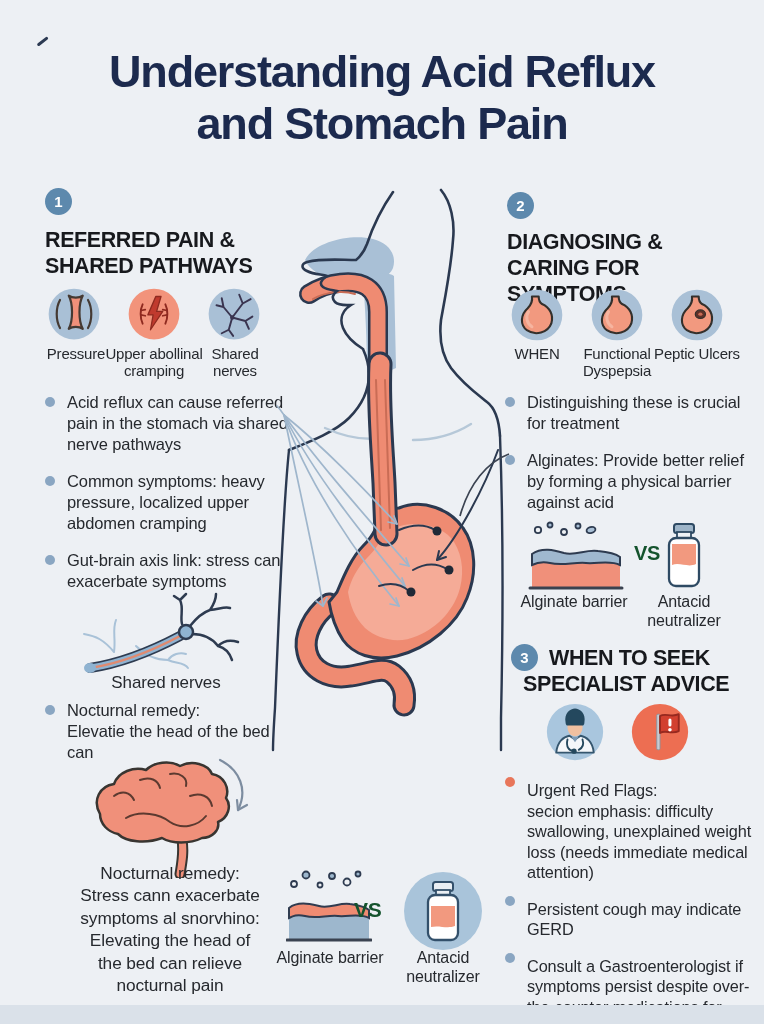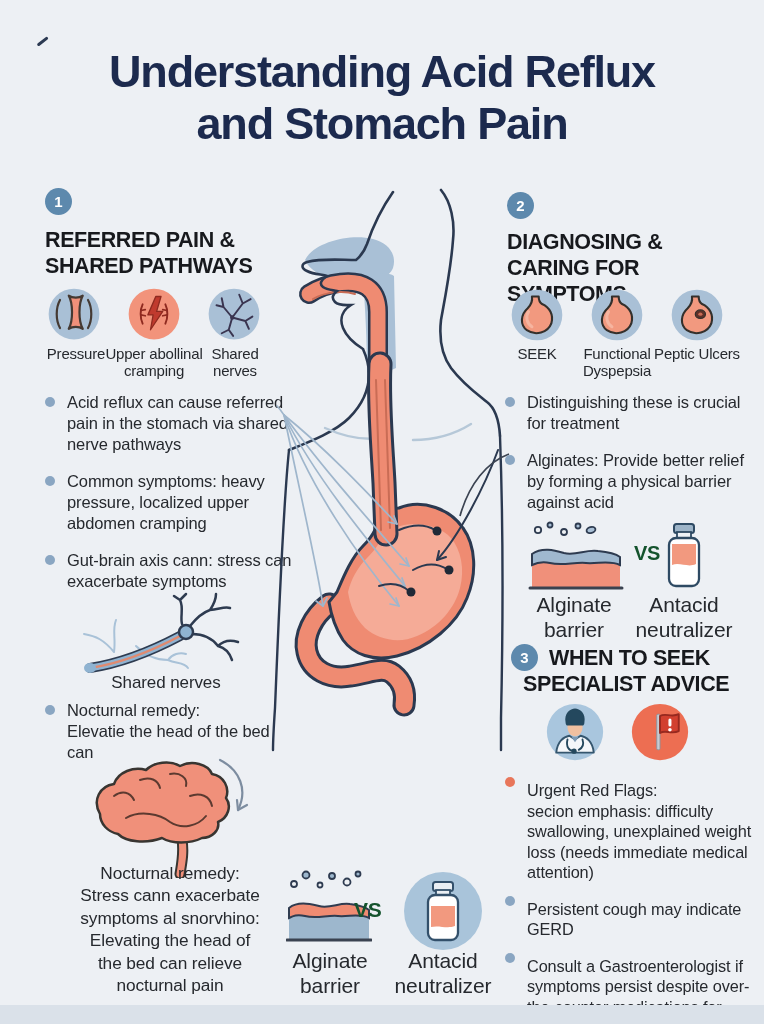--- a/index.html
+++ b/index.html
@@ -14,21 +14,21 @@
            white-space:pre-line;margin:0;}
   .icon-label{font-size:15px;color:#26292e;text-align:center;line-height:1.13;letter-spacing:-0.2px;}
   .bullet{display:flex;margin-bottom:16px;}
   .dot{flex:0 0 10px;width:10px;height:10px;border-radius:50%;margin:5px 12px 0 0;background:#8aa6c2;}
   .dot.orange{background:#e8765a;}
   .btext{font-size:16.5px;line-height:1.27;letter-spacing:-0.1px;}
   .lead{font-weight:normal;}
   .lead.block{display:block;}
   .caption{font-size:17px;text-align:center;line-height:1.3;letter-spacing:-0.1px;white-space:pre-line;}
   .vs{font-size:21px;font-weight:bold;color:#14532d;letter-spacing:-0.3px;}
-  .cmp-label{font-size:21px;text-align:center;line-height:1.2;letter-spacing:-0.1px;}
+  .cmp-label{font-size:16px;text-align:center;line-height:1.2;letter-spacing:-0.1px;}
   .s3 .bullet{margin-bottom:8px;}
   .s3 .btext{font-size:16.3px;line-height:1.26;margin-top:8px;}
   .corner-mark{width:13px;height:2.5px;background:#2c3a52;border-radius:2px;transform:rotate(-38deg);}
   .bottom-strip{left:0;top:1005px;width:764px;height:19px;background:#dae1e9;}
   .circle-bg{border-radius:50%;}
 </style>
 </head>
 <body>
 
 <div class="page">
@@ -78,21 +78,21 @@
     <div class="bullet">
       <span class="dot"></span>
       <span class="btext">Acid reflux can cause referred pain in the stomach via shared nerve pathways</span>
     </div>
     <div class="bullet">
       <span class="dot"></span>
       <span class="btext">Common symptoms: heavy pressure, localized upper abdomen cramping</span>
     </div>
     <div class="bullet">
       <span class="dot"></span>
-      <span class="btext">Gut-brain axis cann: stress can exacerbate symptoms</span>
+      <span class="btext">Gut-brain axis link: stress can exacerbate symptoms</span>
     </div>
   </div>
 
   <div class="abs" style="left:76px;top:590px">
     <svg width="195" height="100" viewBox="0 0 195 100">
       <g stroke="#a9c2d8" stroke-width="2" fill="none" stroke-linecap="round">
         <path d="M38,62 C28,50 20,46 8,44 M38,62 C40,48 36,40 40,30"></path>
         <path d="M60,56 C70,66 80,70 92,70 M92,70 C100,74 108,72 112,78 M92,70 C96,64 104,62 110,64"></path>
       </g>
       <path d="M14,78 C40,74 70,64 104,46" fill="none" stroke="#2e3b50" stroke-width="10" stroke-linecap="round"></path>
@@ -204,21 +204,21 @@
     </svg>
   </div>
   <div class="abs" style="left:670px;top:288px">
     <svg width="54" height="54" viewBox="0 0 64 64">
       <circle cx="32" cy="32" r="30" fill="#a9c0d6"></circle>
       <path d="M26,10 C27,16 25,20 21,24 C12,32 12,44 20,50 C30,57 45,53 49,42 C52,32 47,23 38,19 C35,17 34,14 34,10 Z" fill="#f2997f" stroke="#34302c" stroke-width="2.5" stroke-linejoin="round"></path>
       <ellipse cx="36" cy="31" rx="6" ry="5" fill="#5f3128" stroke="#34302c" stroke-width="1.5"></ellipse>
       <ellipse cx="36" cy="31" rx="2.5" ry="2" fill="#c96c55"></ellipse>
     </svg>
   </div>
-  <div class="abs icon-label" style="left:496px;top:346px;width:82px">SEEK</div>
+  <div class="abs icon-label" style="left:496px;top:346px;width:82px">WHEN</div>
   <div class="abs icon-label" style="left:556px;top:346px;width:122px">Functional Dyspepsia</div>
   <div class="abs icon-label" style="left:652px;top:346px;width:90px">Peptic Ulcers</div>
 
   <div class="abs" style="left:505px;top:392px;width:252px">
     <div class="bullet">
       <span class="dot"></span>
       <span class="btext">Distinguishing these is crucial for treatment</span>
     </div>
     <div class="bullet">
       <span class="dot"></span>

